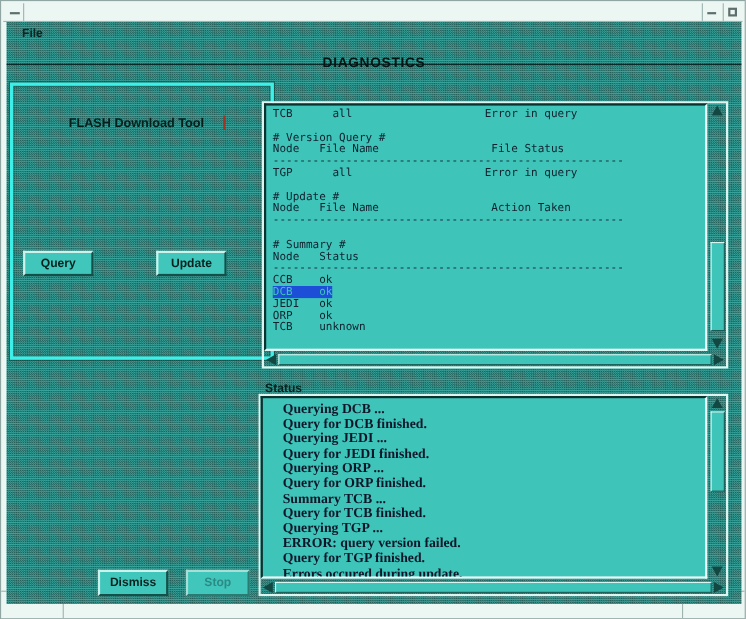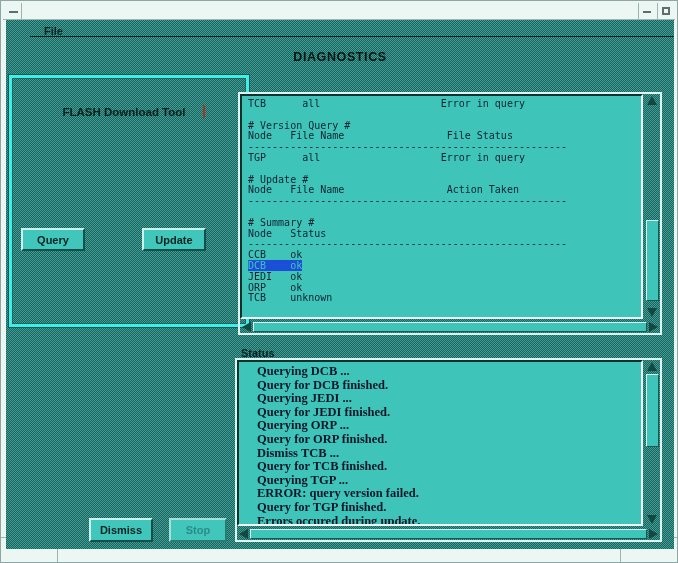--- a/index.html
+++ b/index.html
@@ -16,21 +16,21 @@
     background-size:2px 2px;
   }
   .titlebar{
     position:absolute;left:2px;top:2px;right:2px;height:17px;
     background:#ecf6f3;border-bottom:1px solid #9db4b0;
   }
   .tb-div{position:absolute;top:0;bottom:0;width:1px;background:#9db4b0;}
   .tb-dash{position:absolute;height:2px;background:#5c6f6c;}
   .tb-sq{position:absolute;width:8px;height:8px;border:2px solid #5c6f6c;}
   .content{position:absolute;left:5px;top:19px;width:668px;height:529px;}
-  .menubar{position:absolute;left:0;top:0;right:0;height:17px;border-bottom:1px solid #07201e;margin-left:24px;}
+  .menubar{position:absolute;left:0;top:0;right:0;height:39px;border-bottom:1px solid #07201e;}
   .menu-item{
     position:absolute;left:10px;top:4px;padding:1px 4px;
     font:bold 11px "Liberation Sans",sans-serif;color:#0c2523;
   }
   .page-title{
     position:absolute;left:0;right:0;top:30px;text-align:center;
     font:bold 12.5px "Liberation Sans",sans-serif;letter-spacing:0.6px;color:#041513;
   }
   
   .flash-panel{
@@ -145,21 +145,21 @@
     <div class="group-label" style="left:235px;top:327px">Status</div>
     <div class="group" style="left:229px;top:338px;width:427px;height:184px">
       <div class="textwell">
         <div class="status-lines">
             <div>Querying DCB ...</div>
             <div>Query for DCB finished.</div>
             <div>Querying JEDI ...</div>
             <div>Query for JEDI finished.</div>
             <div>Querying ORP ...</div>
             <div>Query for ORP finished.</div>
-            <div>Dismiss TCB ...</div>
+            <div>Summary TCB ...</div>
             <div>Query for TCB finished.</div>
             <div>Querying TGP ...</div>
             <div>ERROR: query version failed.</div>
             <div>Query for TGP finished.</div>
             <div>Errors occured during update.</div>
           </div>
       </div>
       <div class="vscroll">
         <div class="tri up"></div>
         <div class="thumb" style="left:1px;right:1px;top:14px;height:44%"></div>

